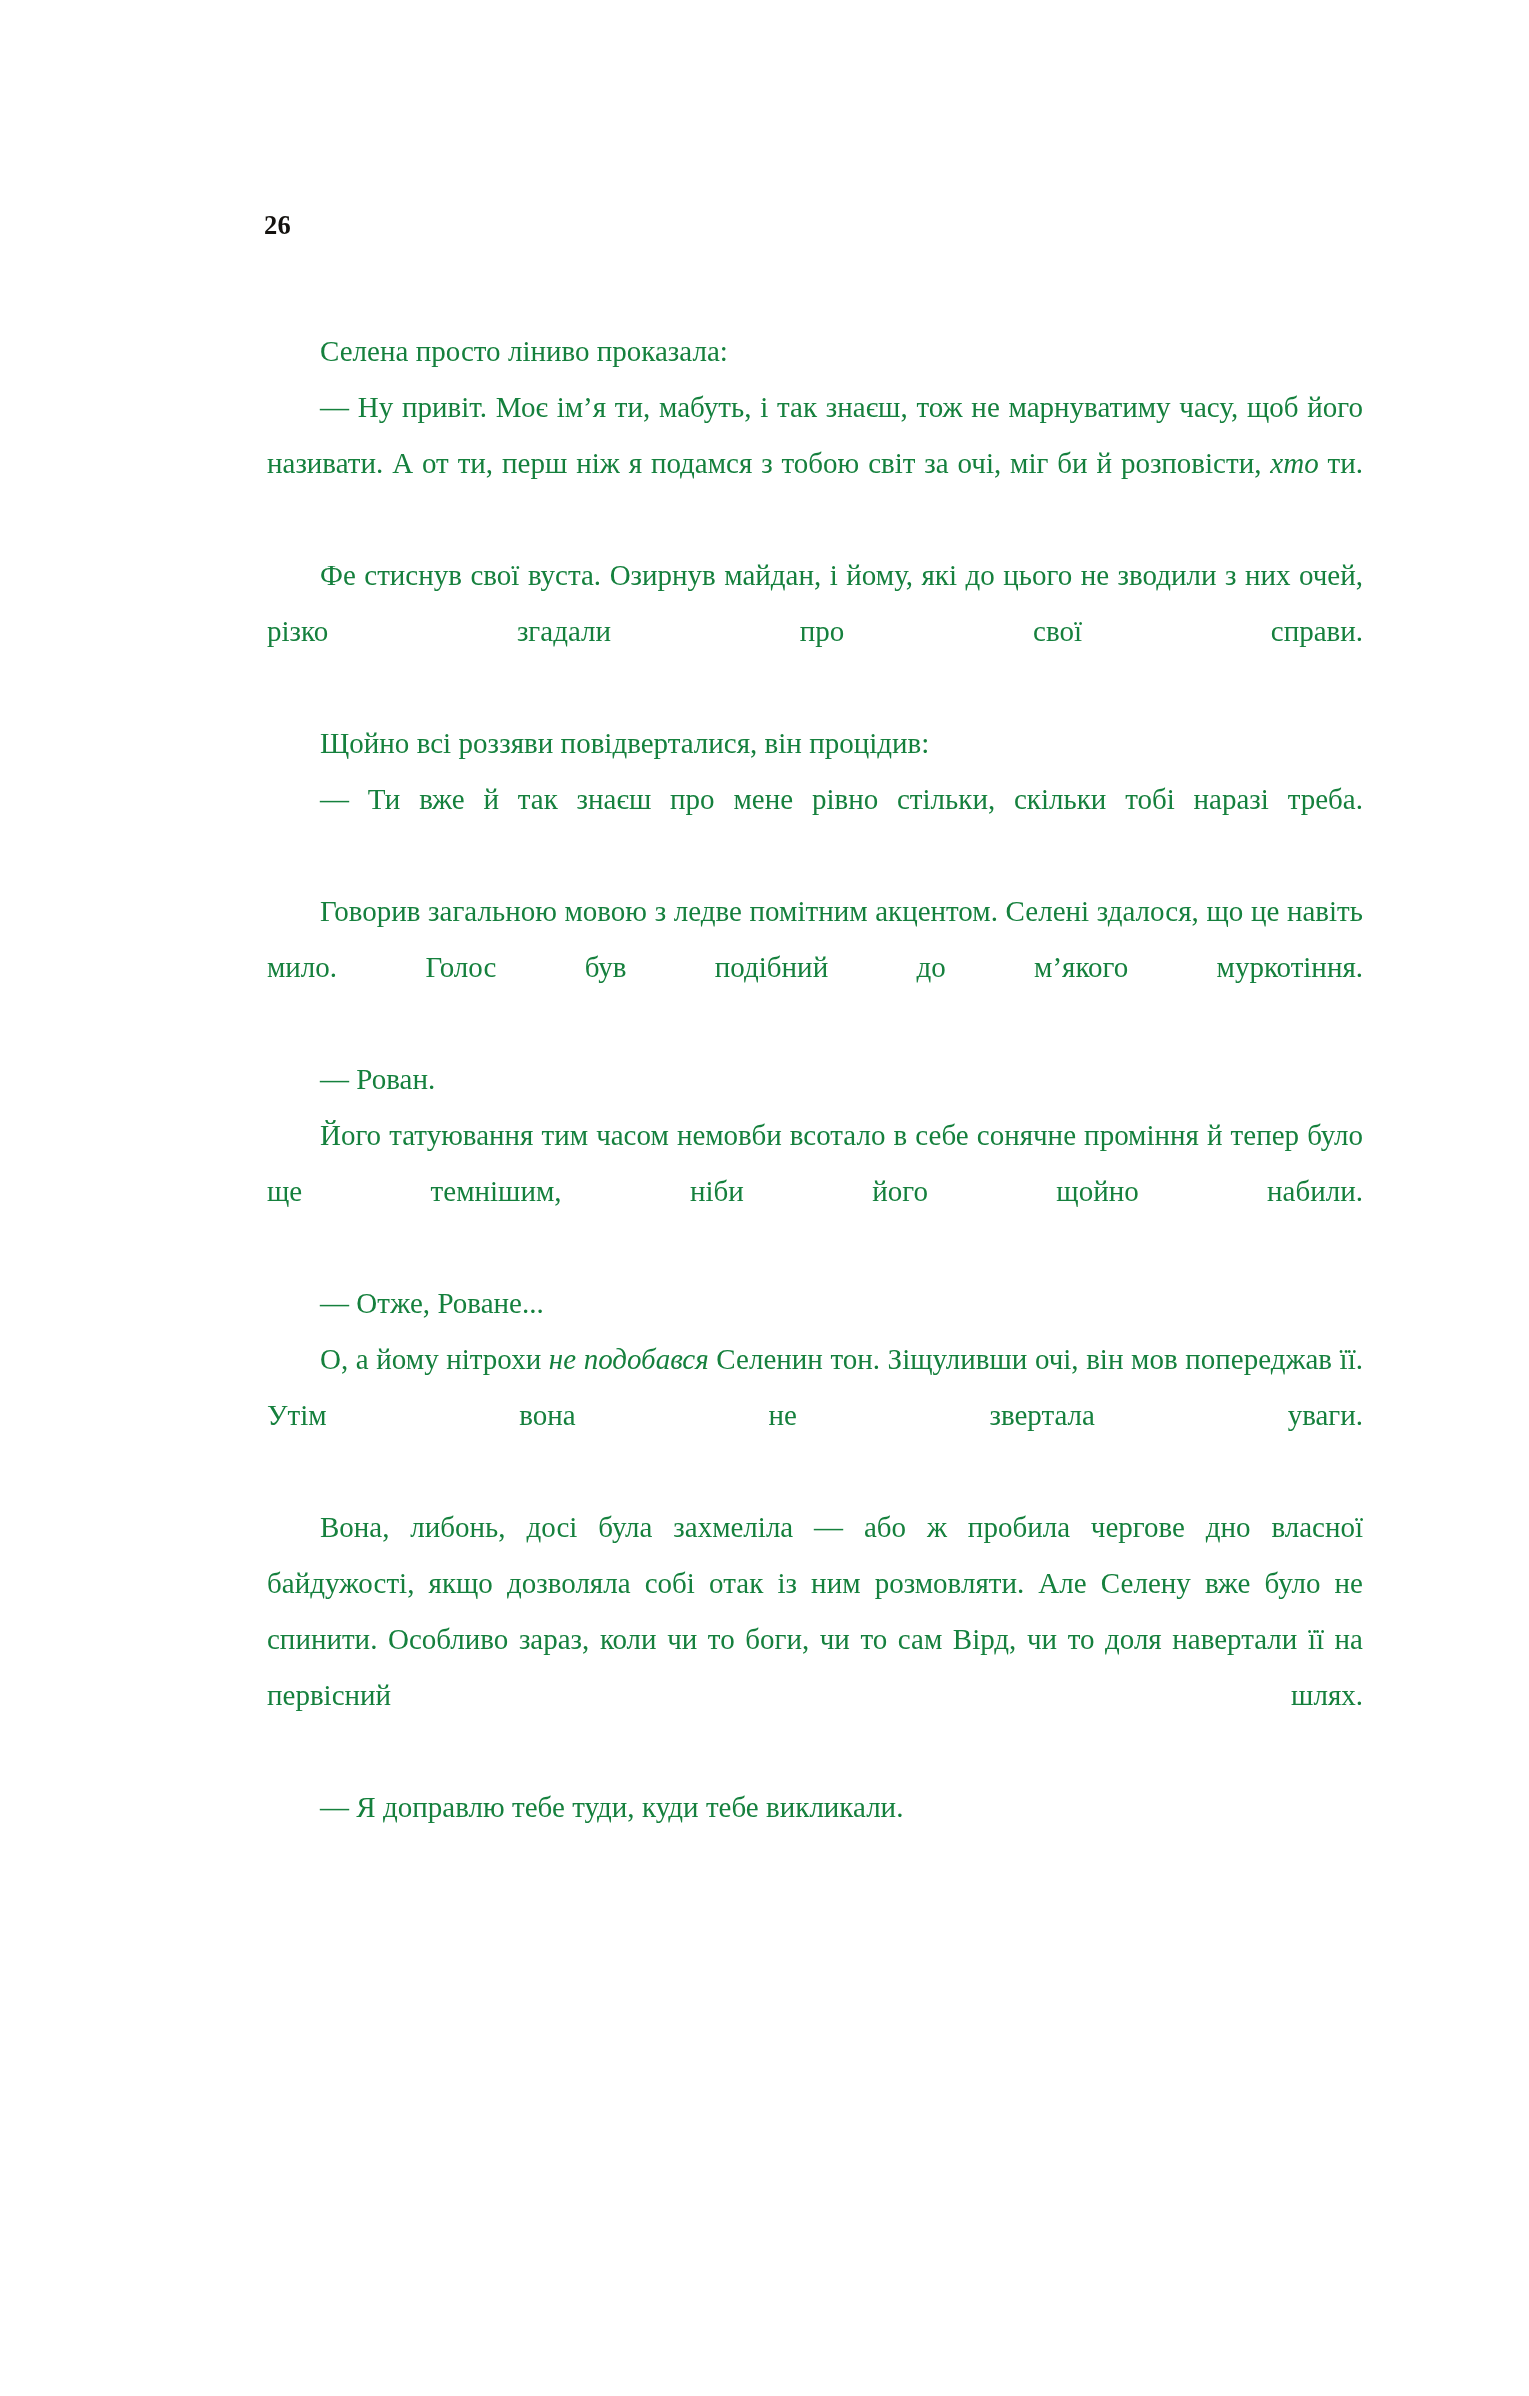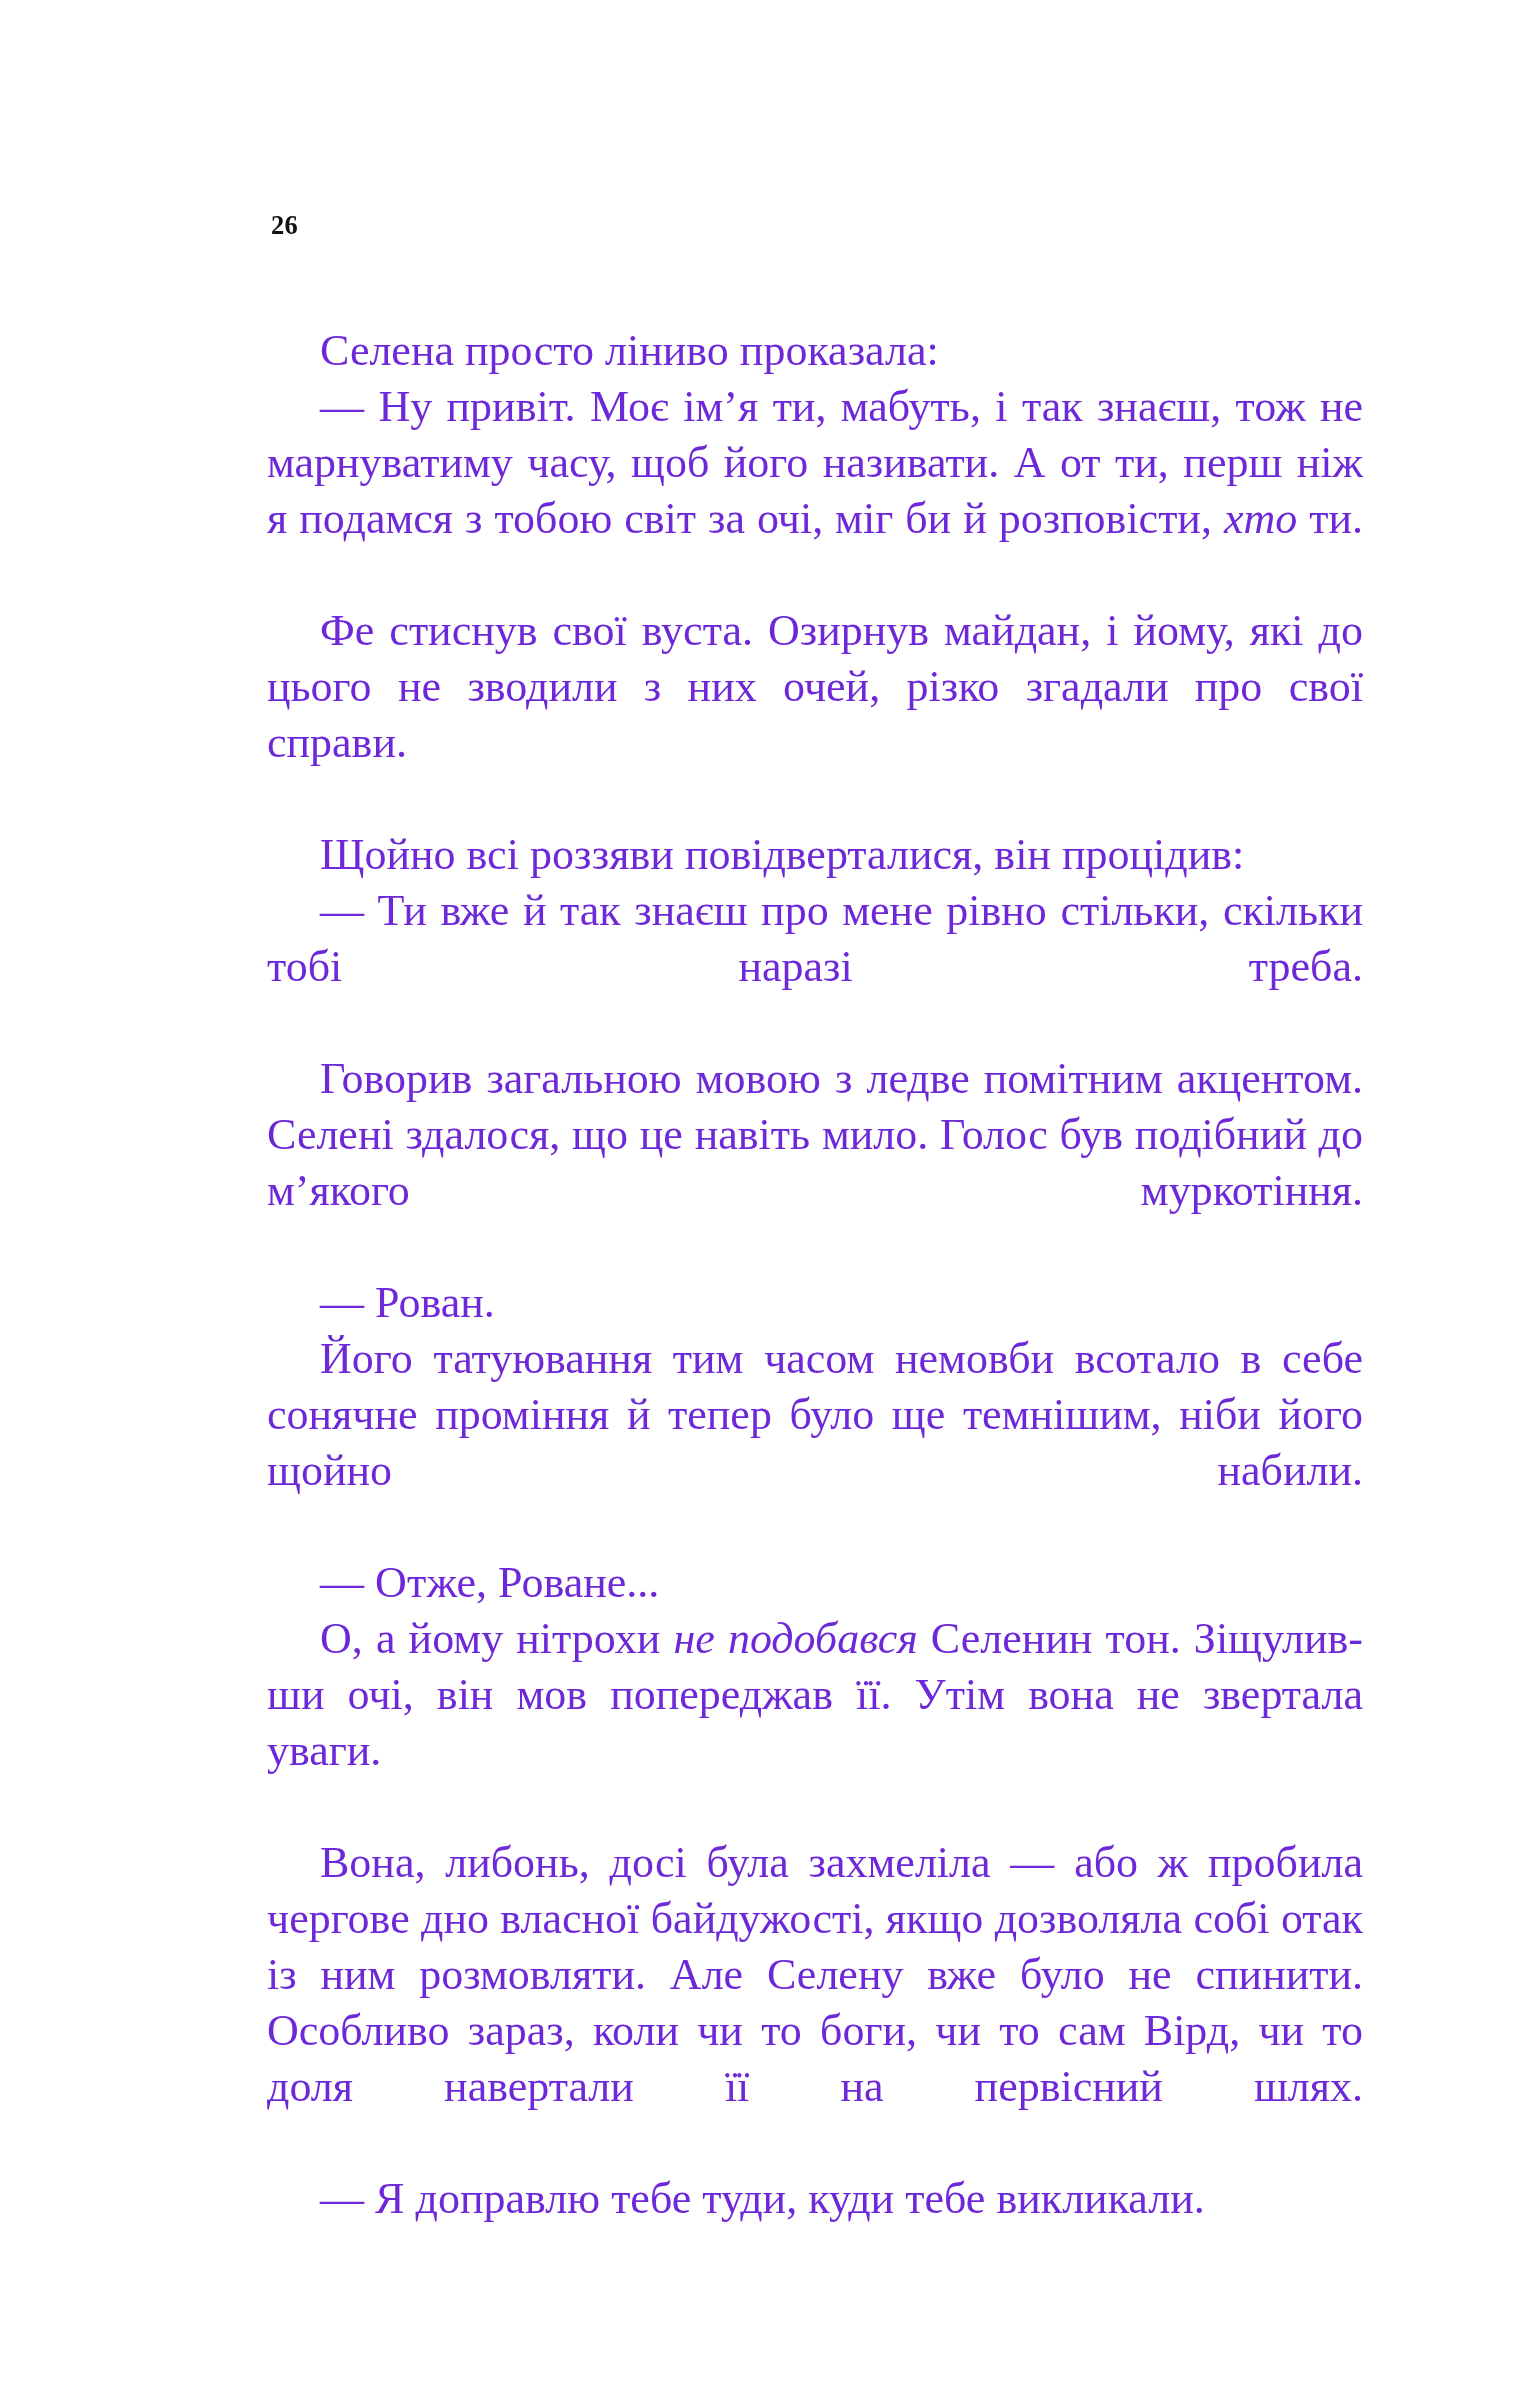--- a/index.html
+++ b/index.html
@@ -15,48 +15,48 @@
     background: #ffffff;
     margin: 0 auto;
     overflow: hidden;
     font-family: "Liberation Serif", "DejaVu Serif", serif;
     color: #14120f;
   }
 
   
   .folio {
     position: absolute;
-    left: 271px;
+    left: 264px;
     top: 212px;
     font-family: "Liberation Serif", "DejaVu Serif", serif;
     font-weight: 700;
     font-size: 26.5px;
     line-height: 1;
     color: #14120f;
     letter-spacing: 0.2px;
   }
 
   
   .textblock {
     position: absolute;
     left: 267px;
     top: 323px;
     width: 1096px;
   }
 
   .para {
     margin: 0;
-    font-size: 44px;
+    font-size: 29px;
     line-height: 56px;
     text-align: justify;
     text-indent: 53px;
     hyphens: manual;
     -webkit-hyphens: manual;
     word-spacing: 0.1px;
-    color: #6d28d9;
+    color: #15803d;
   }
 
   
   .para:after {
     content: "";
     display: inline-block;
     width: 100%;
   }
 
   .para.nojust {

